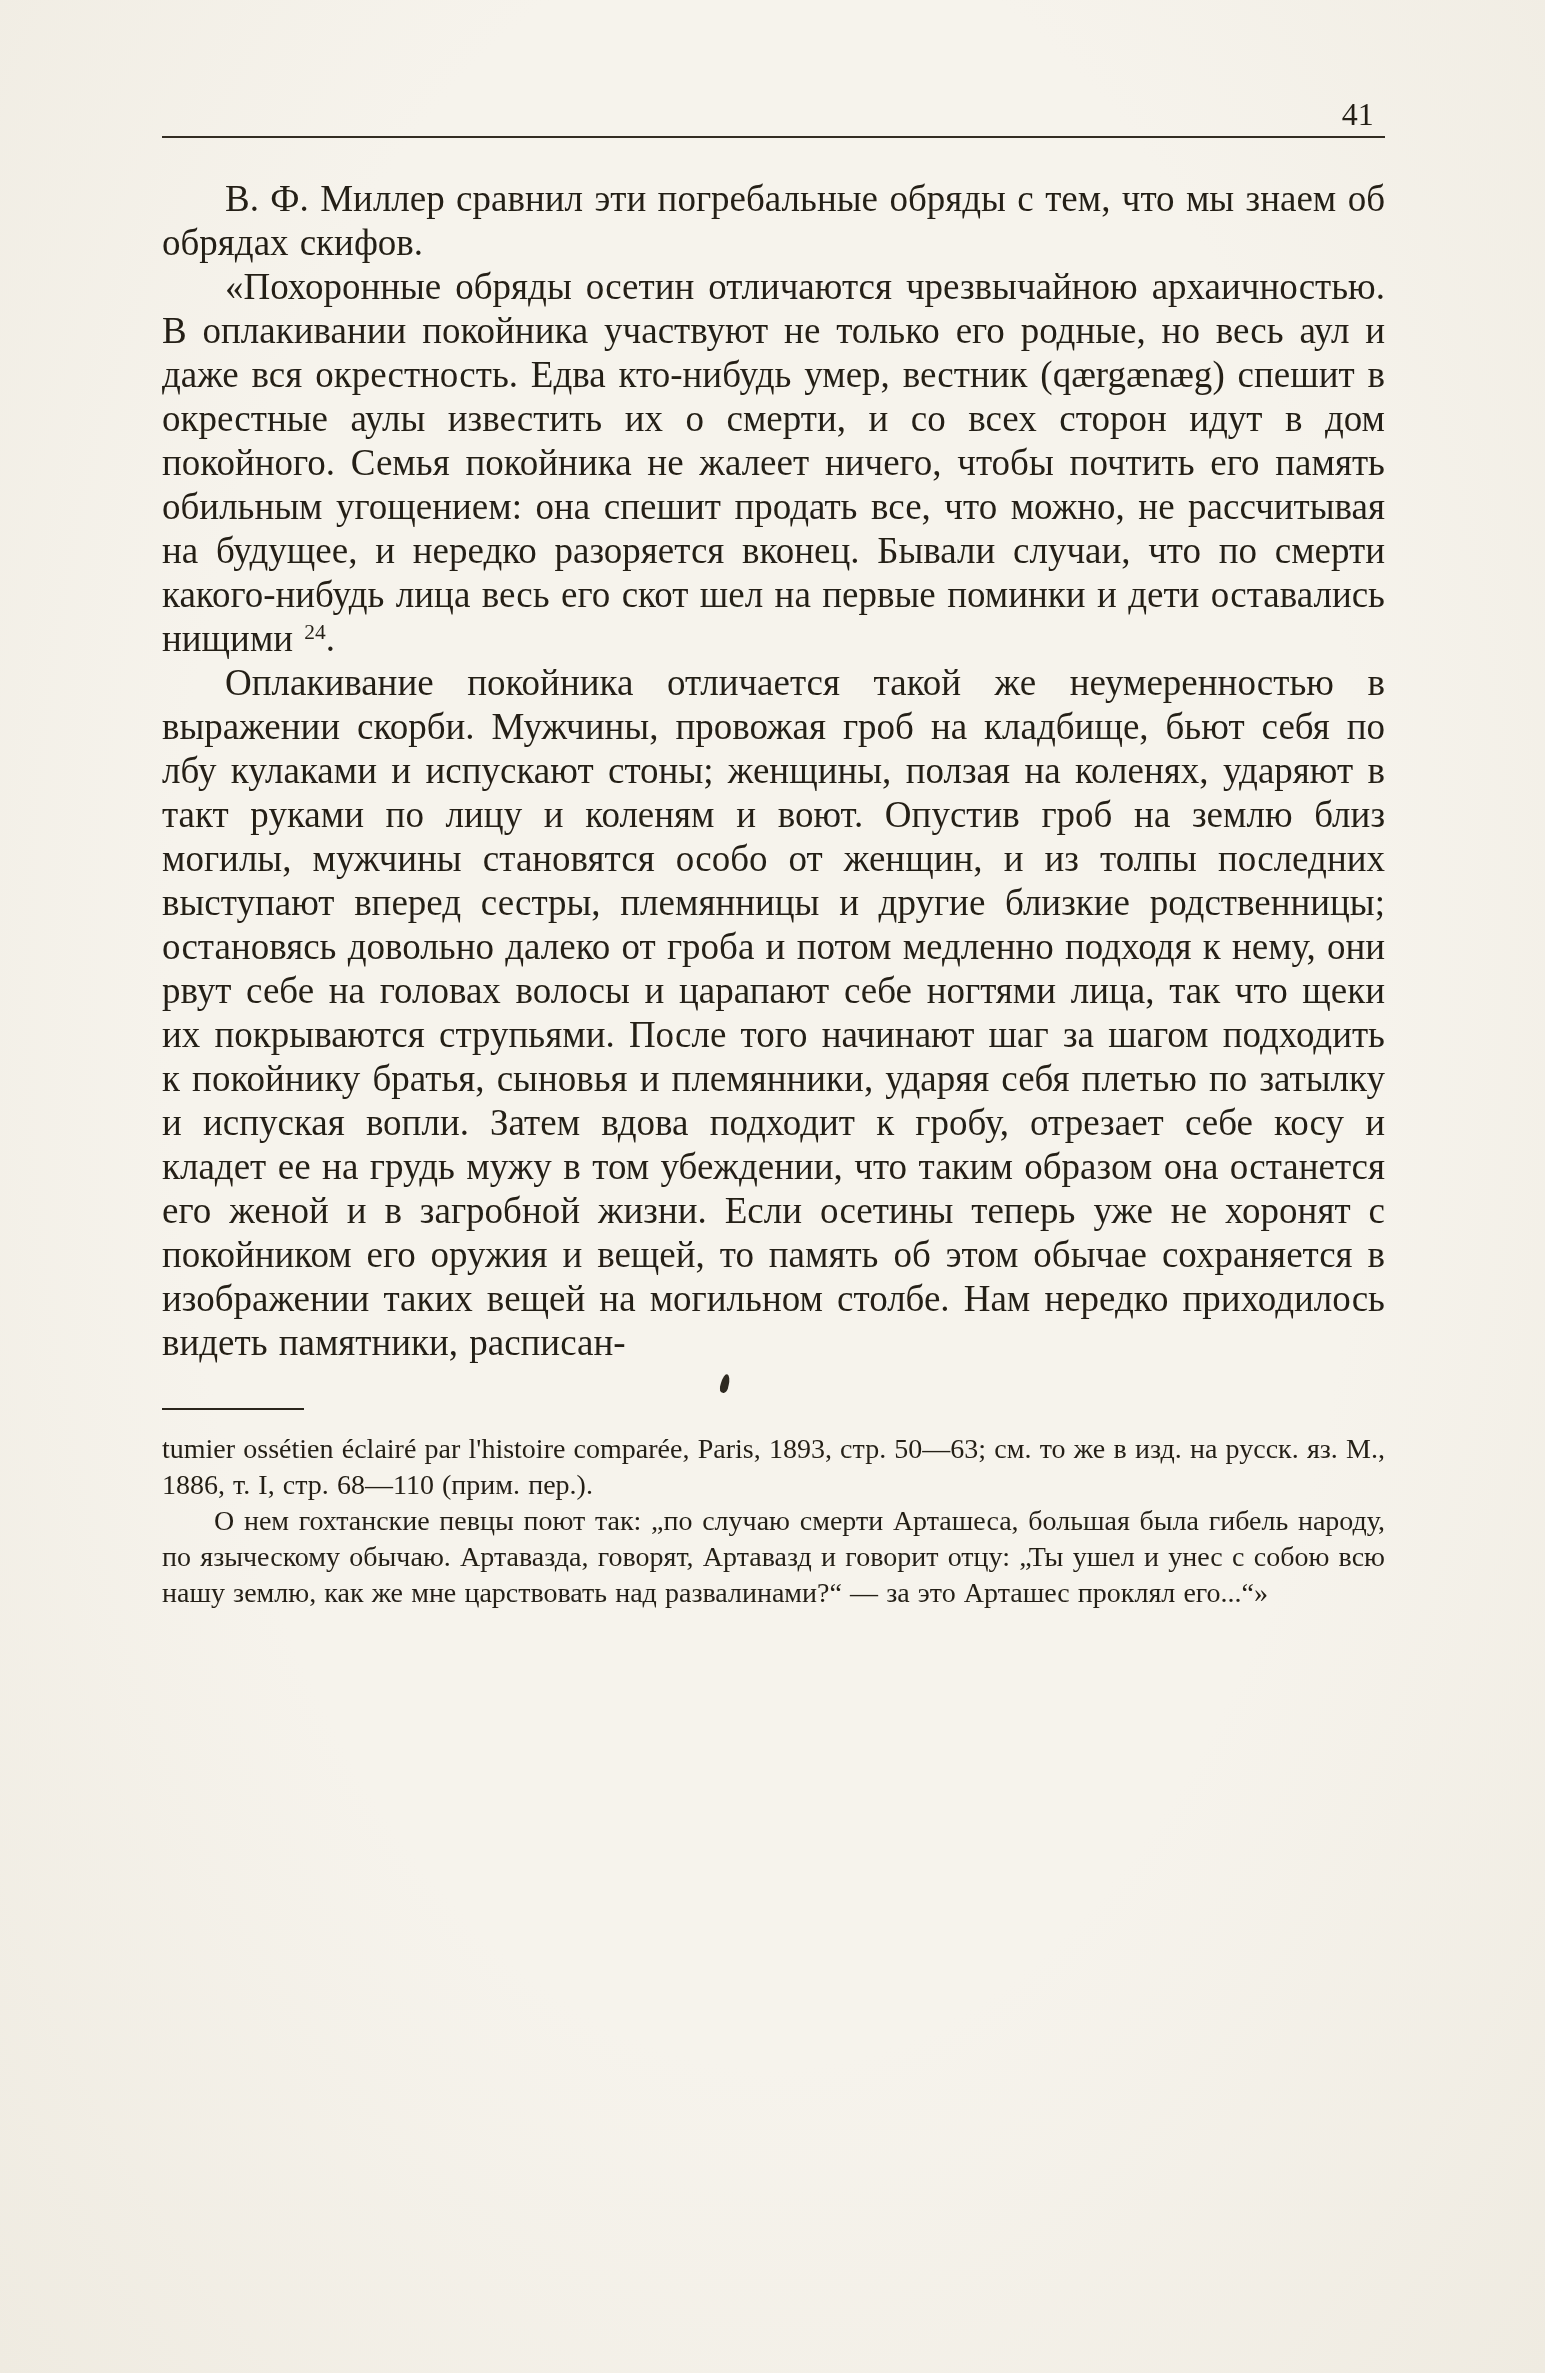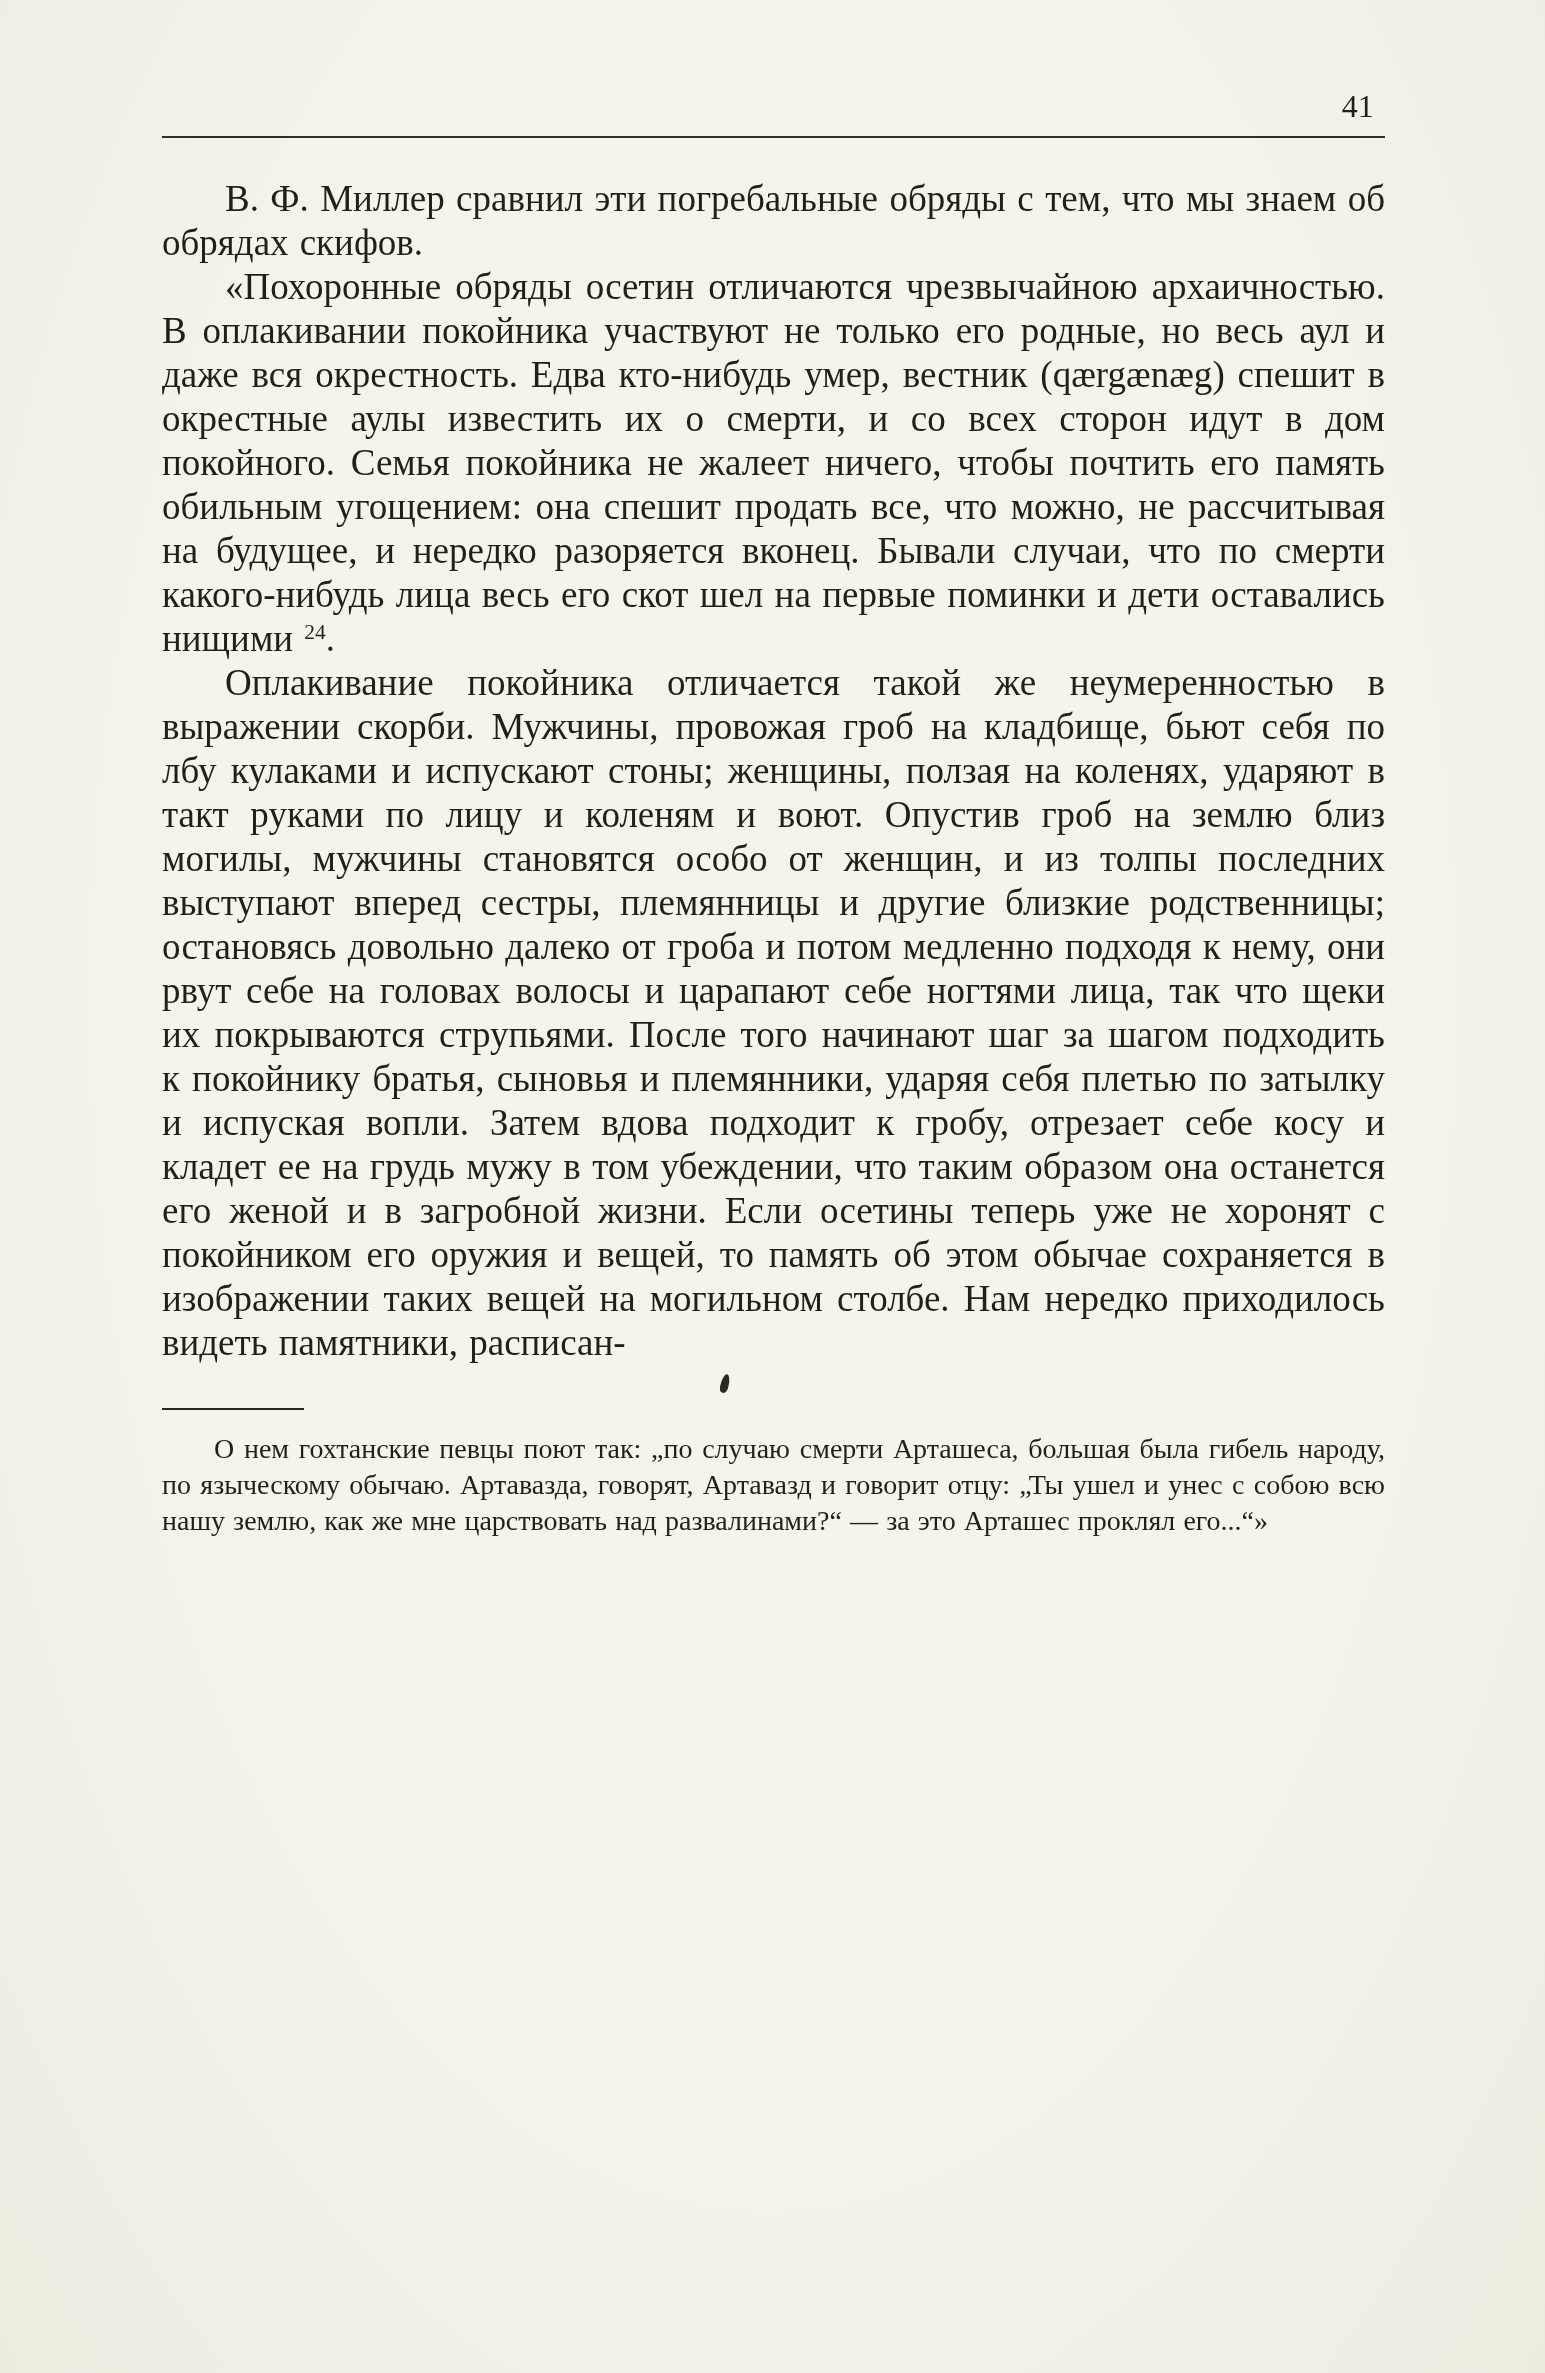--- a/index.html
+++ b/index.html
@@ -30,21 +30,21 @@
     position: absolute;
     left: 36%; top: 1.9px;
     transform: translateX(-50%);
     font-style: italic;
     font-size: 31px;
     white-space: nowrap;
     letter-spacing: 0.02em;
   }
   .page-number {
     position: absolute;
-    right: 11.2px; top: 0;
+    right: 11.2px; top: 8px;
     font-size: 32px;
   }
   
   .body-text { margin-top: 39px; }
   .body-text p {
     margin: 0;
     font-size: 37px;
     line-height: 44px;
     text-align: justify;
     word-spacing: 0.05em;
@@ -99,19 +99,20 @@
     <div class="body-text">
         <p class="indent"><span>В. Ф. Миллер сравнил эти погребальные обряды с тем, что мы знаем об обрядах скифов.</span></p>
         <p class="indent"><span>«Похоронные обряды осетин отличаются чрезвычайною архаичностью. В оплакивании покойника участвуют не только его родные, но весь аул и даже вся окрестность. Едва кто-нибудь умер, вестник (</span><span class="it">qærgænæg</span><span>) спешит в окрестные аулы известить их о смерти, и со всех сторон идут в дом покойного. Семья покойника не жалеет ничего, чтобы почтить его память обильным угощением: она спешит продать все, что можно, не рассчитывая на будущее, и нередко разоряется вконец. Бывали случаи, что по смерти какого-нибудь лица весь его скот шел на первые поминки и дети оставались нищими </span><sup>24</sup><span>.</span></p>
         <p class="indent"><span>Оплакивание покойника отличается такой же неумеренностью в выражении скорби. Мужчины, провожая гроб на кладбище, бьют себя по лбу кулаками и испускают стоны; женщины, ползая на коленях, ударяют в такт руками по лицу и коленям и воют. Опустив гроб на землю близ могилы, мужчины становятся особо от женщин, и из толпы последних выступают вперед сестры, племянницы и другие близкие родственницы; остановясь довольно далеко от гроба и потом медленно подходя к нему, они рвут себе на головах волосы и царапают себе ногтями лица, так что щеки их покрываются струпьями. После того начинают шаг за шагом подходить к покойнику братья, сыновья и племянники, ударяя себя плетью по затылку и испуская вопли. Затем вдова подходит к гробу, отрезает себе косу и кладет ее на грудь мужу в том убеждении, что таким образом она останется его женой и в загробной жизни. Если осетины теперь уже не хоронят с покойником его оружия и вещей, то память об этом обычае сохраняется в изображении таких вещей на могильном столбе. Нам нередко приходилось видеть памятники, расписан-</span></p>
       </div>
 
     <div class="footnotes">
       <span class="ink-speck"></span>
       <div class="fn-rule"></div>
       <div class="footnotes-text">
+          <p><span>tumier ossétien éclairé par l'histoire comparée, Paris, 1893, стр. 50—63; см. то же в изд. на русск. яз. М., 1886, т. I, стр. 68—110 </span><span class="it">(прим. пер.)</span><span>.</span></p>
           <p class="indent"><span>О нем гохтанские певцы поют так: „по случаю смерти Арташеса, большая была гибель народу, по языческому обычаю. Артавазда, говорят, Артавазд и говорит отцу: „Ты ушел и унес с собою всю нашу землю, как же мне царствовать над развалинами?“ — за это Арташес проклял его...“»</span></p>
         </div>
     </div>
 
   </div>
 </div>
 
 
 </body></html>

